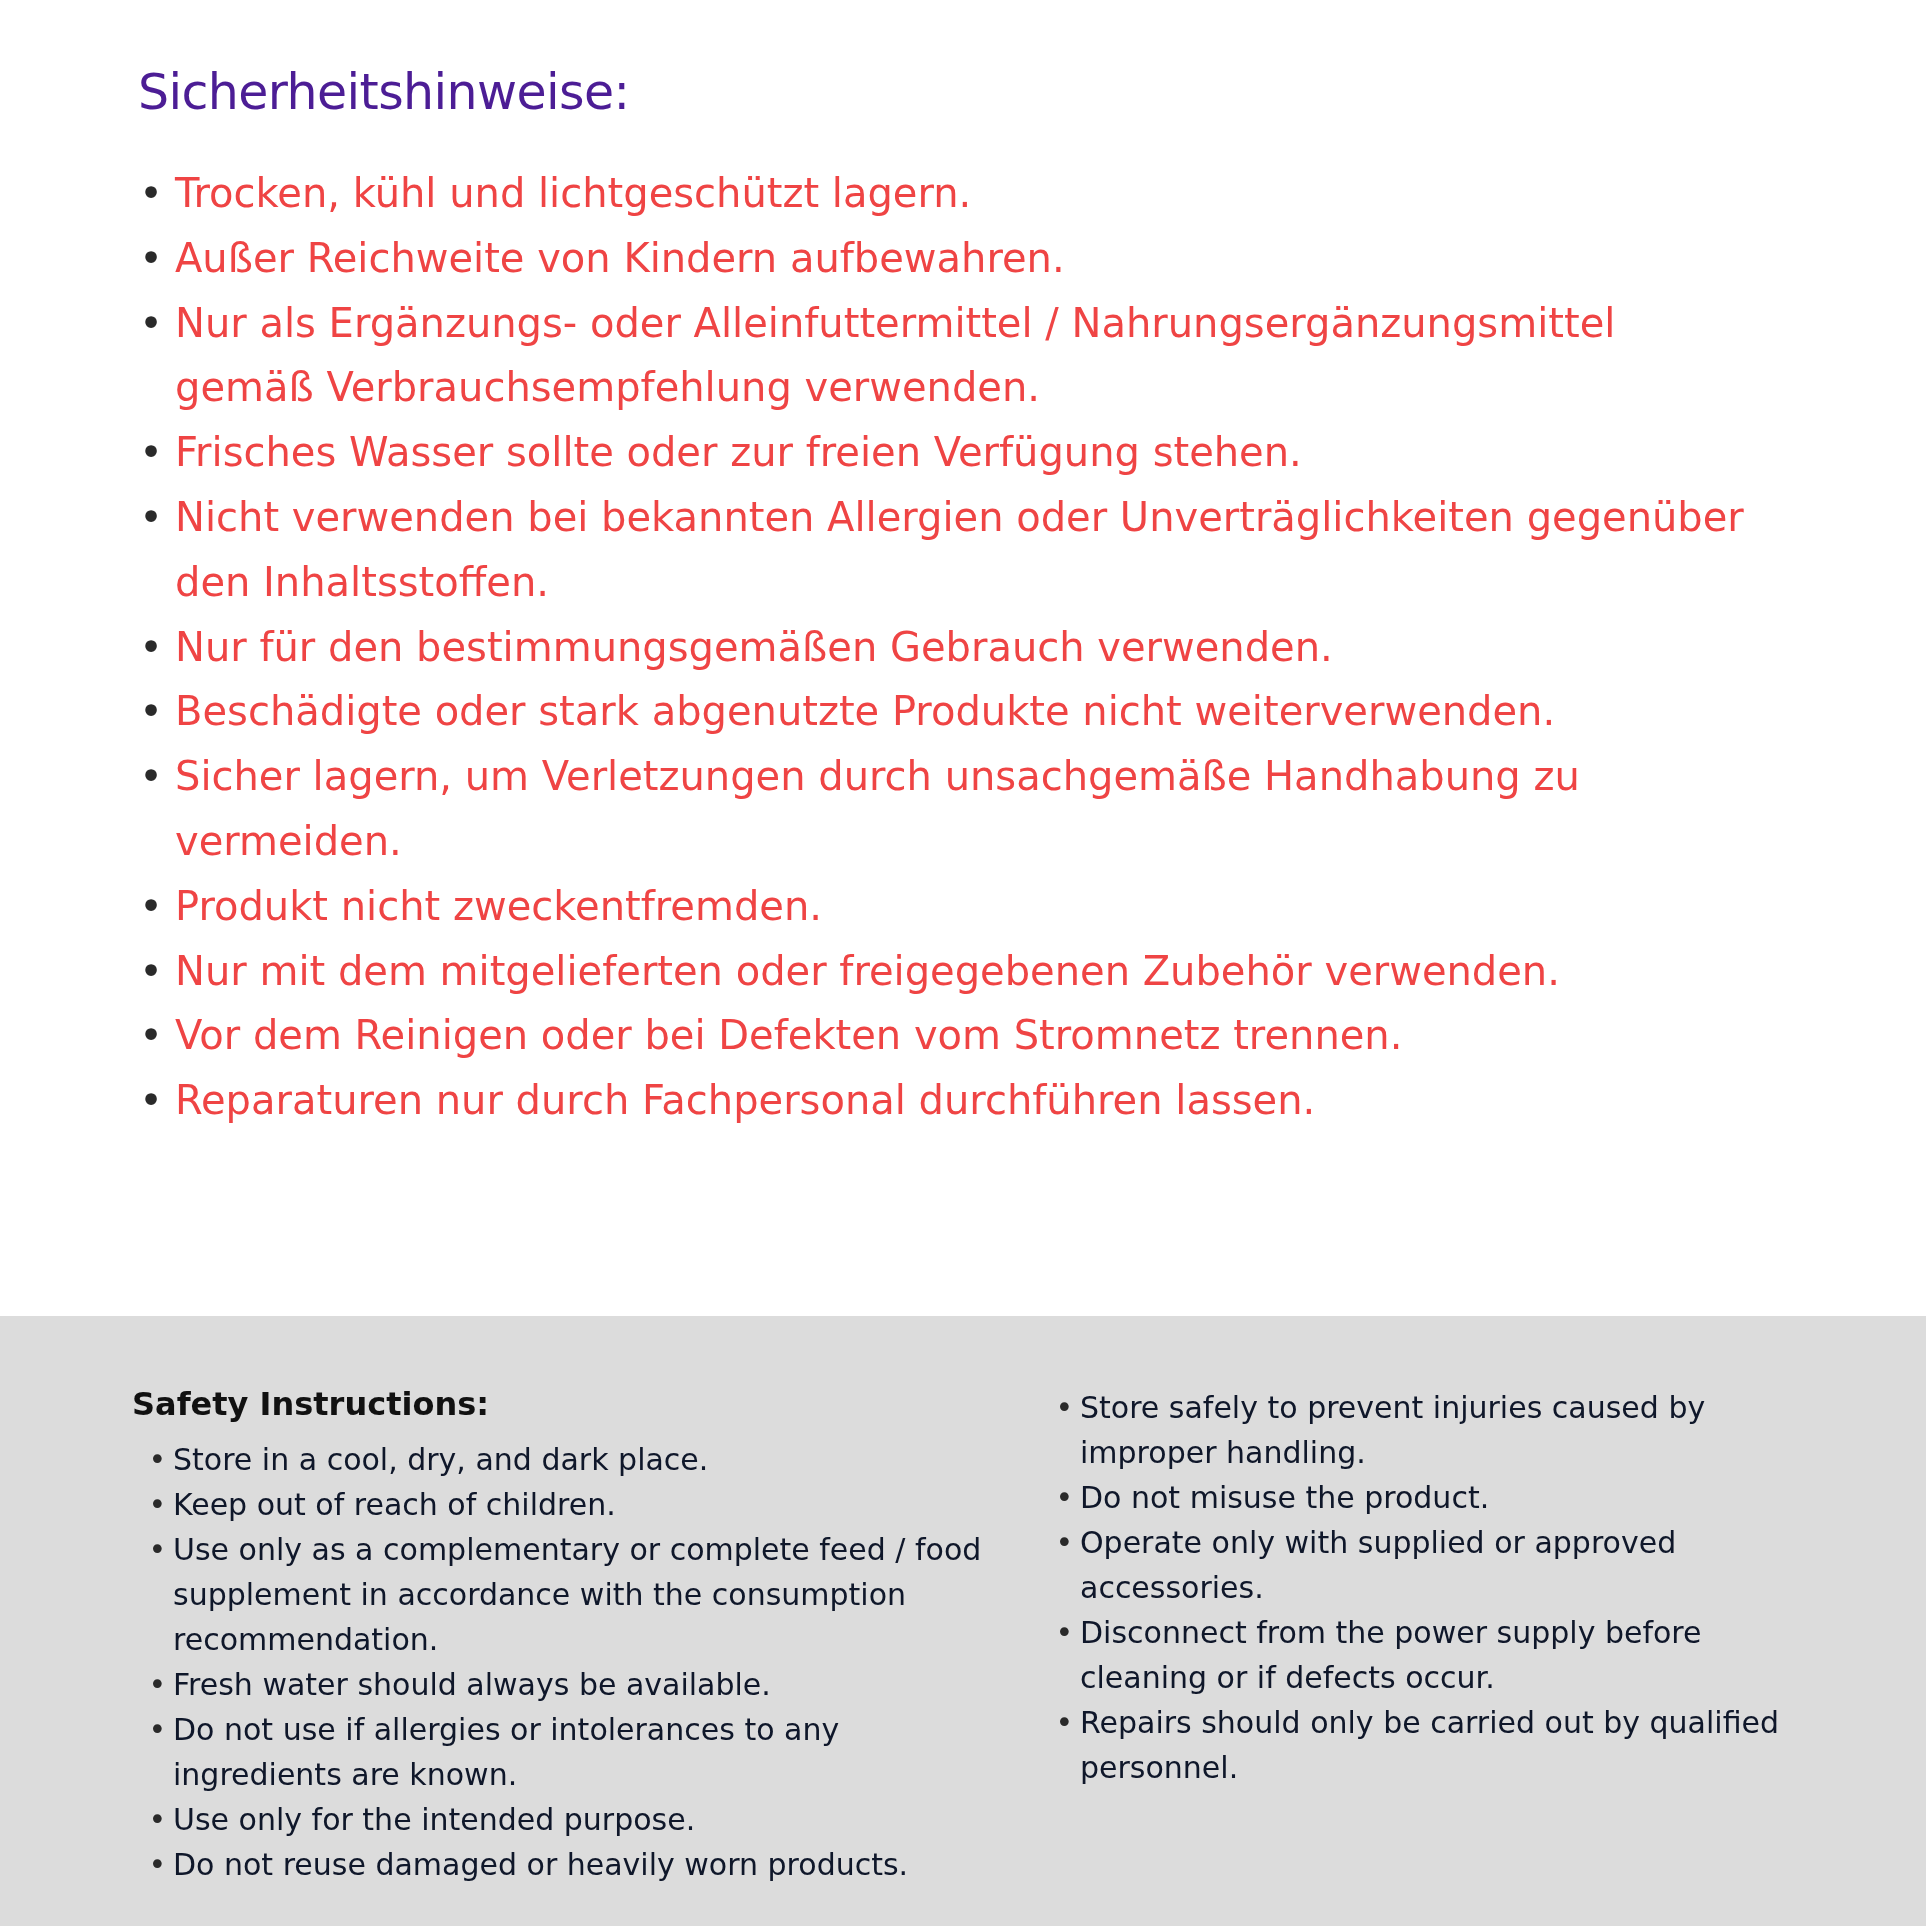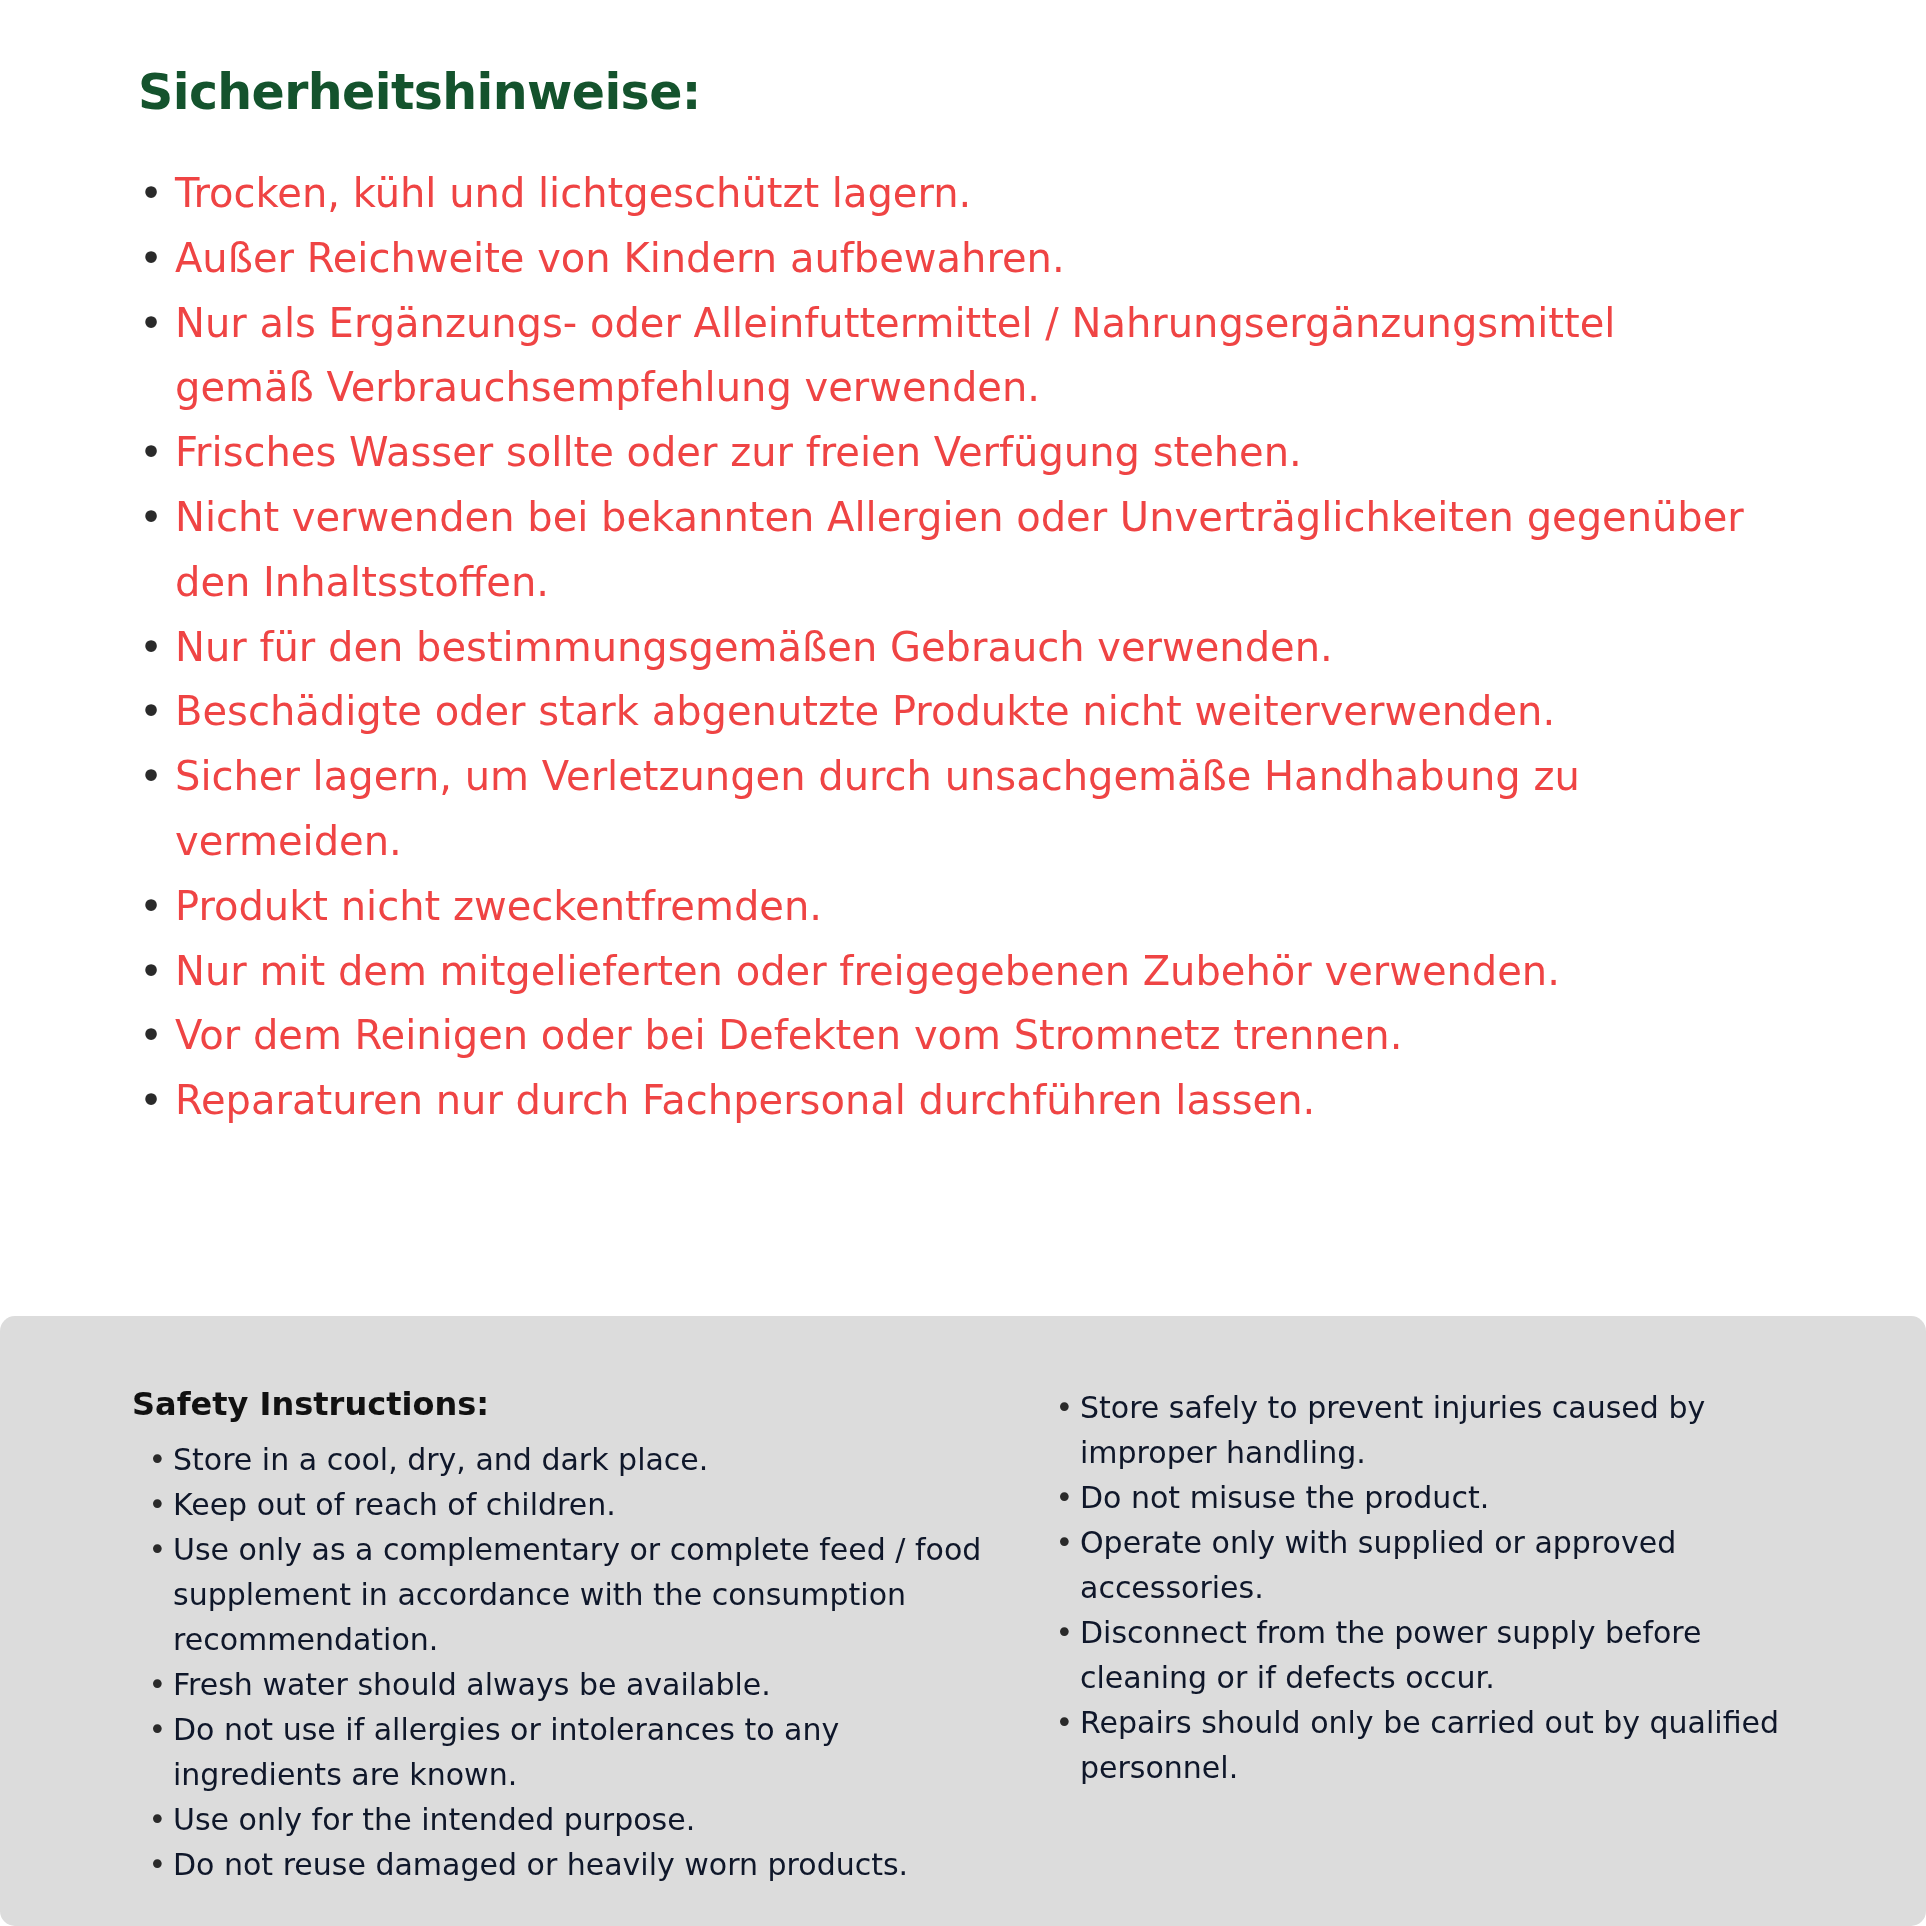--- a/index.html
+++ b/index.html
@@ -13,22 +13,22 @@
   .page { width: 1926px; height: 1926px; display: flex; flex-direction: column; }
 
   
   .de-section {
     height: 1316px;
     background: #ffffff;
     padding: 64px 173px 0 138px;
   }
   .de-title {
     font-size: 49px;
-    font-weight: 700;
-    color: #14532d;
+    font-weight: 400;
+    color: #4c1d95;
     letter-spacing: -0.6px;
     margin-bottom: 40px;
   }
   ul { list-style: none; }
   .de-list li {
     position: relative;
     font-size: 40px;
     line-height: 1.62;
     color: #ef4444;
     padding-left: 37px;
@@ -40,21 +40,20 @@
     color: #2a2a2a;
   }
 
   
   .en-section {
     flex: 1;
     background: #dcdcdc;
     padding: 69px 96px 0 132px;
     display: flex;
     gap: 61px;
-    border-radius: 15px;
   }
   .en-col-left { width: 860px; flex: none; }
   .en-col-right { flex: 1; }
   .en-title {
     font-size: 32px;
     font-weight: 700;
     color: #111111;
     margin-bottom: 14px;
   }
   .en-list { margin-left: 14px; }

